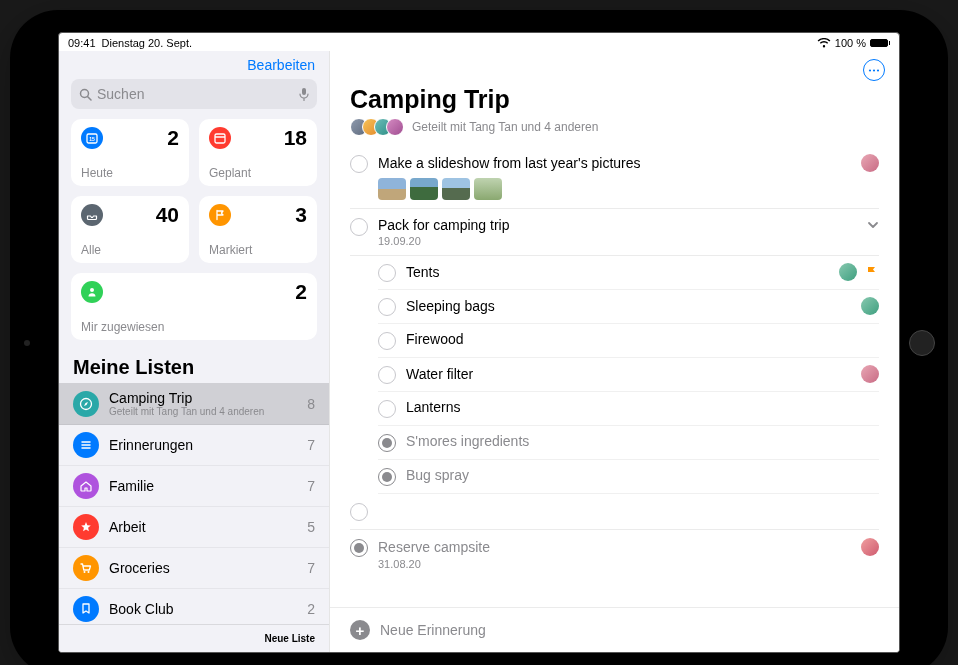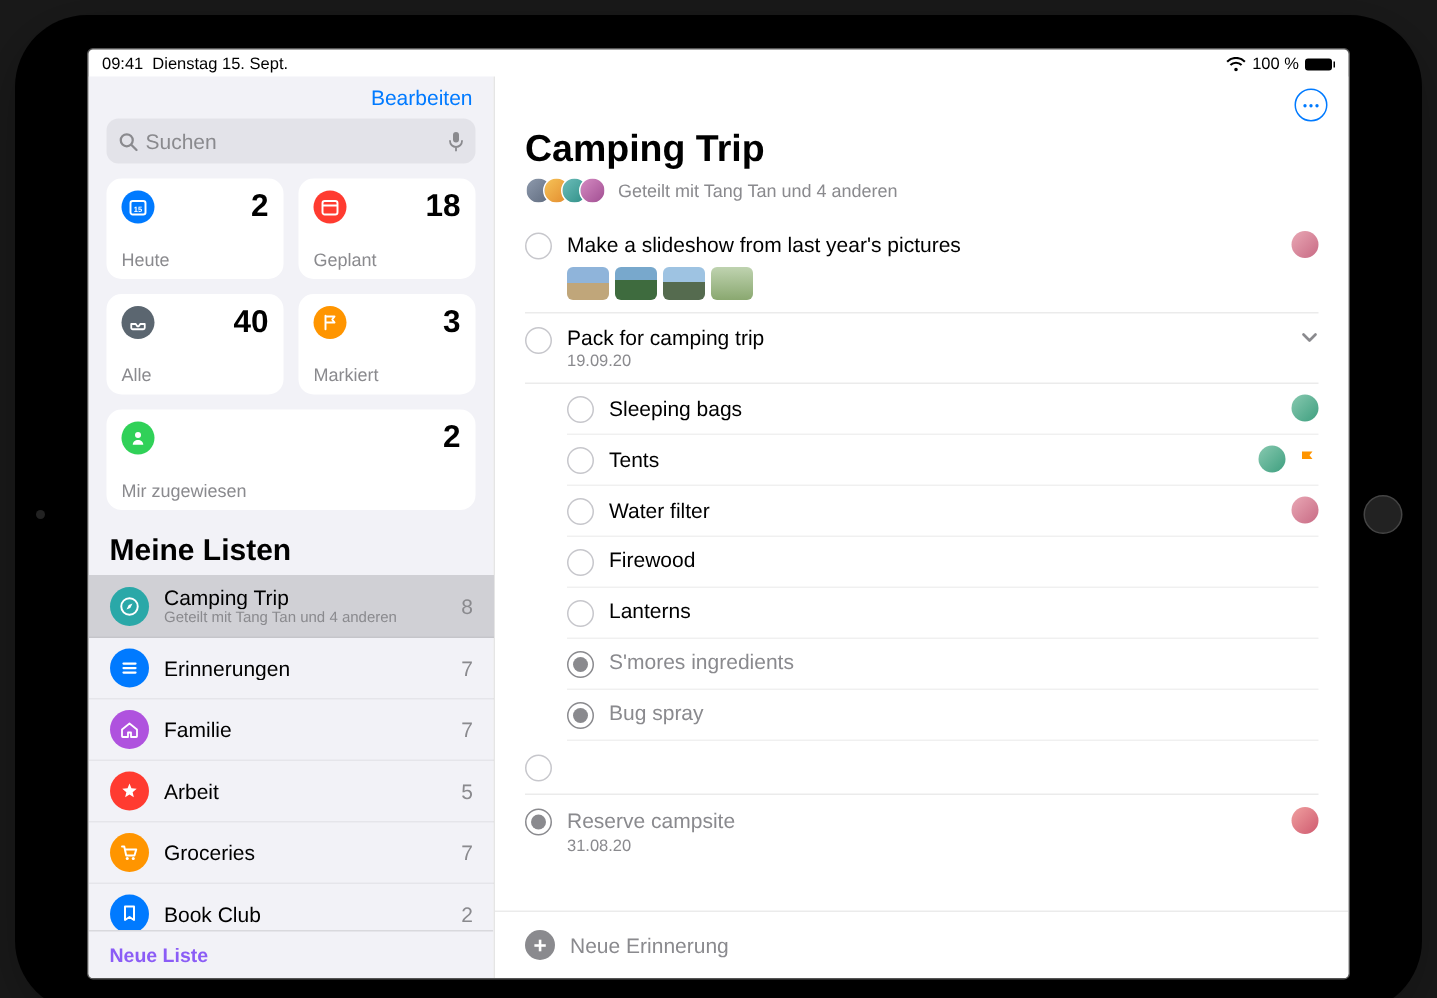--- a/index.html
+++ b/index.html
@@ -140,22 +140,23 @@
       cursor: pointer;
       border-bottom: 0.5px solid rgba(0,0,0,0.05);
     }
     .list-item.selected { background: #d0d0d5; }
     .list-icon { width: 26px; height: 26px; border-radius: 50%; display: flex; align-items: center; justify-content: center; color: #fff; font-size: 14px; flex-shrink: 0;}
     .list-text { flex: 1; display: flex; flex-direction: column; overflow: hidden; }
     .list-name { font-size: 14px; color: #000; white-space: nowrap; overflow: hidden; text-overflow: ellipsis; }
     .list-sub { font-size: 10px; color: #8a8a8e; white-space: nowrap; overflow: hidden; text-overflow: ellipsis;}
     .list-count { font-size: 14px; color: #8a8a8e; }
     .sidebar-footer {
-      color: #8b5cf6;
-      font-size: 13px;
+      text-align: right;
+      color: #000000;
+      font-size: 10px;
       padding: 8px 14px;
       border-top: 0.5px solid rgba(0,0,0,0.1);
       font-weight: 600;
     }
     
     .detail {
       flex: 1;
       background: #fff;
       display: flex;
       flex-direction: column;
@@ -242,21 +243,21 @@
 </head>
 <body>
 
 <div class="device">
   <div class="side-dot"></div>
   <div class="home-button"></div>
 
   <div class="status-bar">
     <div class="status-left">
       <span>09:41</span>
-      <span>Dienstag 15. Sept.</span>
+      <span>Dienstag 20. Sept.</span>
     </div>
     <div class="status-right">
       <span class="wifi-icon">
         <svg width="14" height="10" viewBox="0 0 14 10">
             <path d="M7 9.5a1.2 1.2 0 100-2.4 1.2 1.2 0 000 2.4zM3.8 5.8a4.5 4.5 0 016.4 0l1-1a6 6 0 00-8.4 0l1 1zM1.6 3.6a7.6 7.6 0 0110.8 0l1-1a9 9 0 00-12.8 0l1 1z" fill="#000"></path>
           </svg>
       </span>
       <span>100 %</span>
       <span class="battery-icon">
         <span class="battery-body"></span>
@@ -482,57 +483,57 @@
       </div>
       <div class="reminder-date">19.09.20</div>
 
     </div>
   </div>
             <div class="sub">
               <div class="reminder">
     <div class="radio "></div>
     <div class="reminder-body">
       <div class="reminder-row">
-        <div class="reminder-title ">Sleeping bags</div>
-        <span class="assignee ab"></span>
-      </div>
-
-    </div>
-  </div>
-              <div class="reminder">
-    <div class="radio "></div>
-    <div class="reminder-body">
-      <div class="reminder-row">
         <div class="reminder-title ">Tents</div>
         <span class="assignee ab"></span>
                     <span class="flag">
                       <svg width="14" height="14" viewBox="0 0 14 14">
                         <path d="M3 1.5v11M3 2h7l-2 2.5L10 7H3" fill="#ff9500"></path>
                       </svg>
                     </span>
       </div>
 
     </div>
   </div>
               <div class="reminder">
     <div class="radio "></div>
     <div class="reminder-body">
       <div class="reminder-row">
+        <div class="reminder-title ">Sleeping bags</div>
+        <span class="assignee ab"></span>
+      </div>
+
+    </div>
+  </div>
+              <div class="reminder">
+    <div class="radio "></div>
+    <div class="reminder-body">
+      <div class="reminder-row">
+        <div class="reminder-title ">Firewood</div>
+
+      </div>
+
+    </div>
+  </div>
+              <div class="reminder">
+    <div class="radio "></div>
+    <div class="reminder-body">
+      <div class="reminder-row">
         <div class="reminder-title ">Water filter</div>
         <span class="assignee aa"></span>
-      </div>
-
-    </div>
-  </div>
-              <div class="reminder">
-    <div class="radio "></div>
-    <div class="reminder-body">
-      <div class="reminder-row">
-        <div class="reminder-title ">Firewood</div>
-
       </div>
 
     </div>
   </div>
               <div class="reminder">
     <div class="radio "></div>
     <div class="reminder-body">
       <div class="reminder-row">
         <div class="reminder-title ">Lanterns</div>
 

